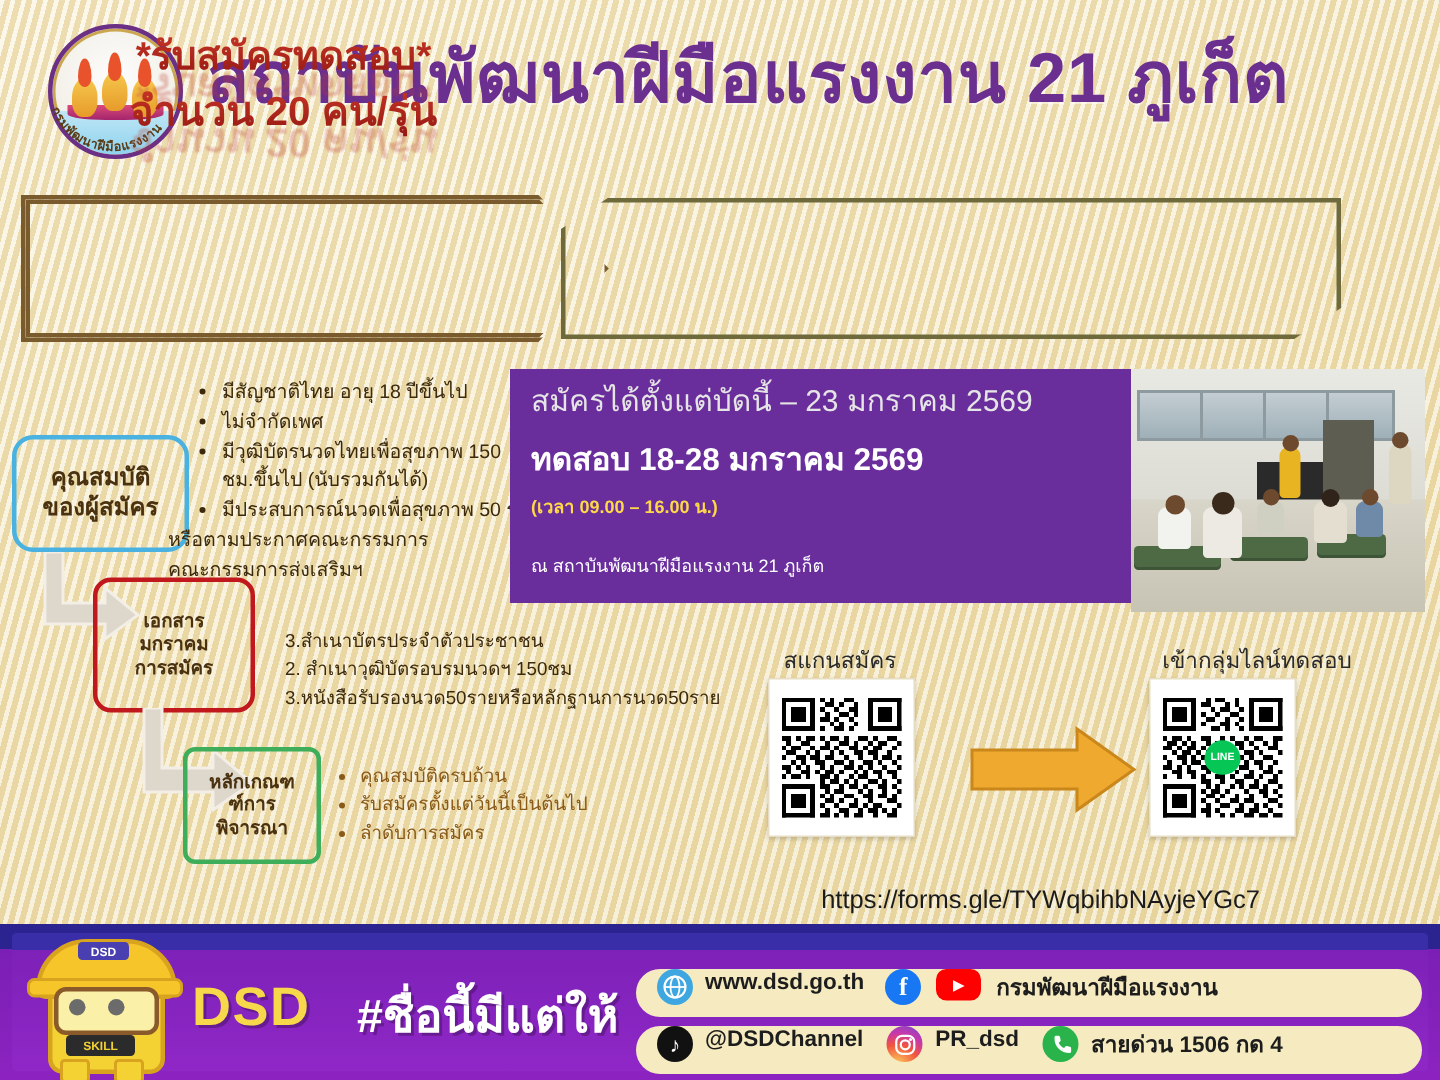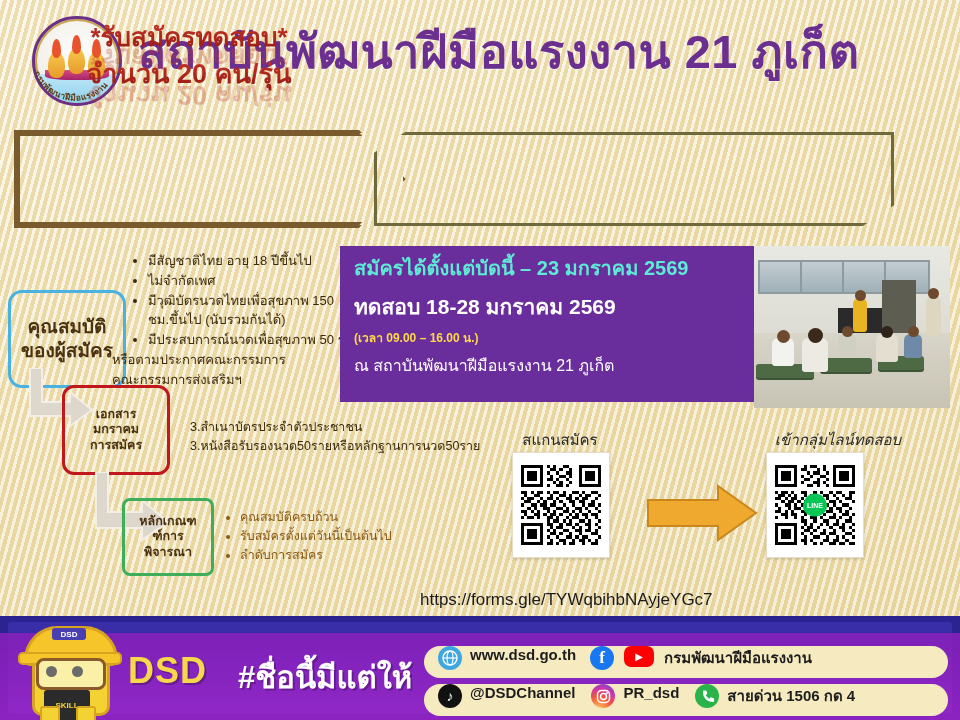--- a/index.html
+++ b/index.html
@@ -121,21 +121,21 @@
   }
 
   
   .callout{
     position:absolute;box-sizing:border-box;
     display:flex;align-items:center;justify-content:center;text-align:center;
     font-weight:bold;color:#4a3110;line-height:1.25;
     font-family:"Liberation Sans", sans-serif;
     background:transparent;
   }
-  .callout.blue{left:8px;top:290px;width:118px;height:98px;border:3px solid #49b2e0;border-radius:14px;font-size:19px;}
+  .callout.blue{left:8px;top:290px;width:118px;height:78px;border:3px solid #49b2e0;border-radius:14px;font-size:16px;}
   .callout.red{left:62px;top:385px;width:108px;height:90px;border:3px solid #c0181c;border-radius:12px;font-size:12.5px;}
   .callout.green{left:122px;top:498px;width:92px;height:78px;border:3px solid #3fae5a;border-radius:8px;font-size:12.5px;}
 
   .arrow-grey{position:absolute;}
   .arrow-grey svg{display:block;}
 
   
   .qual-list{
     position:absolute;left:130px;top:252px;width:230px;
     font-size:13px;color:#3d2a0c;line-height:1.46;
@@ -158,24 +158,24 @@
     font-family:"Liberation Sans", sans-serif;
   }
   .crit-list ul{margin:0;padding-left:18px;}
 
   
   .info-box{
     position:absolute;left:340px;top:246px;width:414px;height:156px;
     background:#6a2d9c;box-sizing:border-box;padding:10px 14px 0 14px;
     font-family:"Liberation Sans", sans-serif;
   }
-  .info-l1{font-size:20px;font-weight:bold;color:#5eead4;line-height:1.2;}
+  .info-l1{font-size:20px;font-weight:normal;color:#e5e5e5;line-height:1.2;}
   .info-l2{font-size:21px;font-weight:bold;color:#ffffff;margin-top:14px;line-height:1.2;}
   .info-l3{font-size:12px;font-weight:bold;color:#ffd84a;margin-top:9px;}
-  .info-l4{font-size:16px;color:#ffffff;margin-top:6px;}
+  .info-l4{font-size:12px;color:#ffffff;margin-top:20px;}
 
   
   .photo{
     position:absolute;left:754px;top:246px;width:196px;height:162px;
     overflow:hidden;background:#cfd3cf;
   }
   .photo .wall{position:absolute;inset:0;background:linear-gradient(#e9e9e4 0%,#dcdcd4 55%,#cfcfc4 100%);}
   .photo .winrow{position:absolute;left:4px;top:14px;width:168px;height:30px;
     background:linear-gradient(#c3cdd2,#9fb0b8);border:2px solid #8d9aa0;}
   .photo .winrow i{position:absolute;top:0;width:2px;height:100%;background:#8d9aa0;}
@@ -186,61 +186,61 @@
   .photo .tv{position:absolute;left:84px;top:62px;width:44px;height:30px;background:#2a2a2a;}
   .photo .p{position:absolute;border-radius:6px 6px 3px 3px;}
   .photo .head{position:absolute;border-radius:50%;background:#6d4a2e;}
 
   
   .qr-label{
     position:absolute;font-size:15px;color:#2a2a2a;font-weight:normal;
     font-family:"Liberation Sans", sans-serif;text-align:center;
   }
   .qr-label.l1{left:470px;top:428px;width:180px;}
-  .qr-label.l2{left:738px;top:428px;width:200px;font-style:italic;}
+  .qr-label.l2{left:738px;top:428px;width:200px;}
   .qr-card{
     position:absolute;background:#ffffff;border:1px solid #e6ddc2;
     box-shadow:0 1px 3px rgba(0,0,0,.18);
   }
   .qr-card.c1{left:512px;top:452px;width:96px;height:104px;}
   .qr-card.c2{left:766px;top:452px;width:96px;height:104px;}
   .qr-canvas{position:absolute;left:8px;top:8px;width:80px;height:80px;}
   .qr-card.c1 .qr-canvas{top:12px;}
   .qr-card.c2 .qr-canvas{top:12px;}
   .line-badge{
     position:absolute;left:50%;top:50%;transform:translate(-50%,-50%);
     width:24px;height:23px;background:#06c755;border-radius:50% 50% 50% 50%/55% 55% 45% 45%;
     color:#fff;font-size:7px;font-weight:bold;display:flex;align-items:center;justify-content:center;
     font-family:"Liberation Sans", sans-serif;
   }
   .arrow-orange{position:absolute;left:646px;top:484px;}
 
   .form-url{
-    position:absolute;left:420px;top:590px;width:420px;text-align:left;
+    position:absolute;left:420px;top:590px;width:420px;text-align:right;
     font-size:17px;color:#1b1b1b;font-family:"Liberation Sans", sans-serif;
   }
 
   
   .footer{
     position:absolute;left:0;top:616px;width:960px;height:104px;
     background:linear-gradient(#2b2390 0%, #2b2390 16%, #7a1fb5 16%, #8c23c0 100%);
   }
   .footer-inner{
     position:absolute;left:8px;top:6px;width:944px;height:92px;
     background:linear-gradient(#3a2da8 0%, #3a2da8 12%, #7d21b8 12%, #8f27c6 100%);
     border-radius:3px;
   }
   .mascot{position:absolute;left:14px;top:622px;width:112px;height:96px;}
   .m-body{position:absolute;left:18px;top:26px;width:72px;height:62px;background:#f5d234;border-radius:10px;border:3px solid #d8a41f;}
   .m-helmet{position:absolute;left:10px;top:4px;width:88px;height:34px;background:#f6c52a;border-radius:44px 44px 8px 8px;border:3px solid #d8a41f;}
   .m-brim{position:absolute;left:4px;top:30px;width:100px;height:9px;background:#f6c52a;border-radius:5px;border:2px solid #d8a41f;}
   .m-visor{position:absolute;left:22px;top:36px;width:64px;height:26px;background:#faf0a8;border-radius:8px;border:3px solid #8a5a2b;}
   .m-eye{position:absolute;top:44px;width:11px;height:11px;background:#6b6b6b;border-radius:50%;}
   .m-eye.l{left:32px;} .m-eye.r{left:58px;}
-  .m-tag{position:absolute;left:30px;top:68px;width:46px;height:30px;background:#2b2b2b;border-radius:3px;
+  .m-tag{position:absolute;left:30px;top:68px;width:46px;height:14px;background:#2b2b2b;border-radius:3px;
     color:#f5d234;font-size:8px;font-weight:bold;display:flex;align-items:center;justify-content:center;
     font-family:"Liberation Sans", sans-serif;}
   .m-dsd{position:absolute;left:38px;top:6px;width:34px;height:12px;background:#4a3fb0;border-radius:3px;
     color:#fff;font-size:8px;font-weight:bold;display:flex;align-items:center;justify-content:center;
     font-family:"Liberation Sans", sans-serif;}
   .m-leg{position:absolute;top:84px;width:16px;height:12px;background:#f5d234;border:2px solid #d8a41f;border-radius:3px;}
   .m-leg.l{left:26px;} .m-leg.r{left:62px;}
 
   .dsd-word{
     position:absolute;left:128px;top:650px;
@@ -344,20 +344,21 @@
       <li>ไม่จำกัดเพศ</li>
       <li>มีวุฒิบัตรนวดไทยเพื่อสุขภาพ 150 ชม.ขึ้นไป (นับรวมกันได้)</li>
       <li>มีประสบการณ์นวดเพื่อสุขภาพ 50 ราย</li>
     </ul>
     <div class="qual-tail">หรือตามประกาศคณะกรรมการ</div>
     <div class="qual-tail">คณะกรรมการส่งเสริมฯ</div>
   </div>
 
   <div class="doc-list">
     <div>3.สำเนาบัตรประจำตัวประชาชน</div>
+    <div>2. สำเนาวุฒิบัตรอบรมนวดฯ 150ชม</div>
     <div>3.หนังสือรับรองนวด50รายหรือหลักฐานการนวด50ราย</div>
   </div>
 
   <div class="crit-list">
     <ul>
       <li>คุณสมบัติครบถ้วน</li>
       <li>รับสมัครตั้งแต่วันนี้เป็นต้นไป</li>
       <li>ลำดับการสมัคร</li>
     </ul>
   </div>

